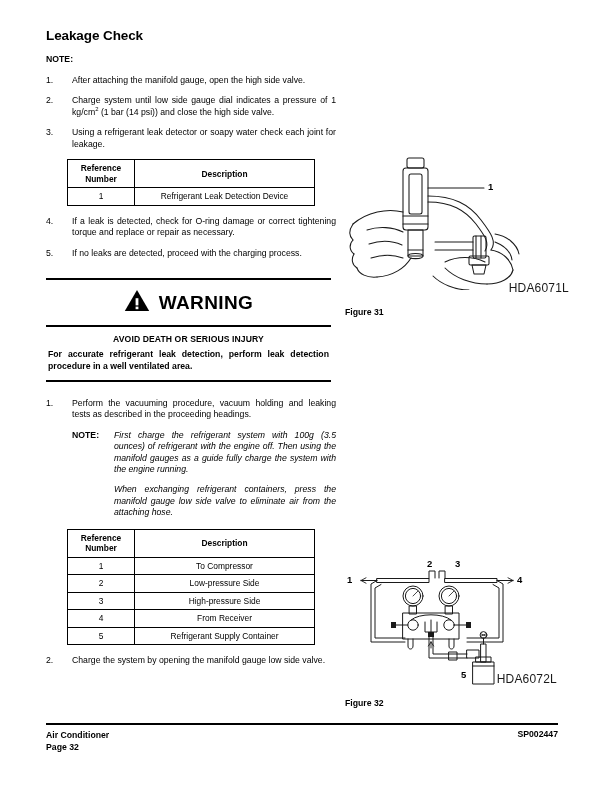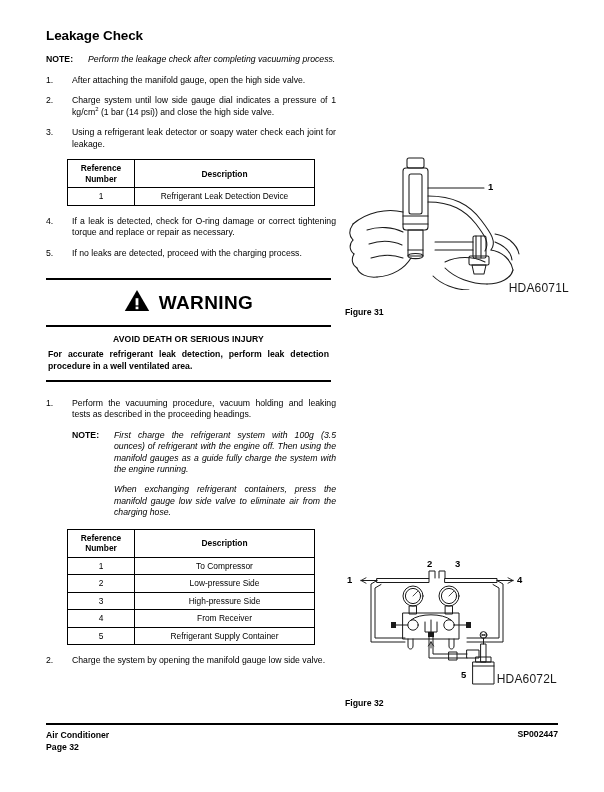--- a/index.html
+++ b/index.html
@@ -218,23 +218,20 @@
 <body>
 
 <div class="page">
 
   <div class="col-left">
 
     <h1 class="section-title">Leakage Check</h1>
 
     <div class="note-row">
       <div class="note-label">NOTE:</div>
-      <div class="note-body">
-        <p>Perform the leakage check after completing vacuuming process.</p>
-      </div>
     </div>
 
     <div class="step">
       <div class="step-num">1.</div>
       <div class="step-text">After attaching the manifold gauge, open the high side valve.</div>
     </div>
 
     <div class="step">
       <div class="step-num">2.</div>
       <div class="step-text"><span>Charge system until low side gauge dial indicates a pressure of 1 kg/cm</span><sup class="sq">2</sup><span> (1 bar (14 psi)) and close the high side valve.</span></div>
@@ -295,21 +292,21 @@
     <div class="step">
       <div class="step-num">1.</div>
       <div class="step-text">Perform the vacuuming procedure, vacuum holding and leaking tests as described in the proceeding headings.</div>
     </div>
 
     <div class="sub-note">
       <div class="note-row">
         <div class="note-label">NOTE:</div>
         <div class="note-body">
           <p>First charge the refrigerant system with 100g (3.5 ounces) of refrigerant with the engine off. Then using the manifold gauges as a guide fully charge the system with the engine running.</p>
-          <p>When exchanging refrigerant containers, press the manifold gauge low side valve to eliminate air from the charging hose.</p>
+          <p>When exchanging refrigerant containers, press the manifold gauge low side valve to eliminate air from the attaching hose.</p>
         </div>
       </div>
     </div>
 
     <table class="ref-table">
       <thead>
         <tr>
           <th class="c-num">
             <span>Reference</span><br>
             <span>Number</span>

